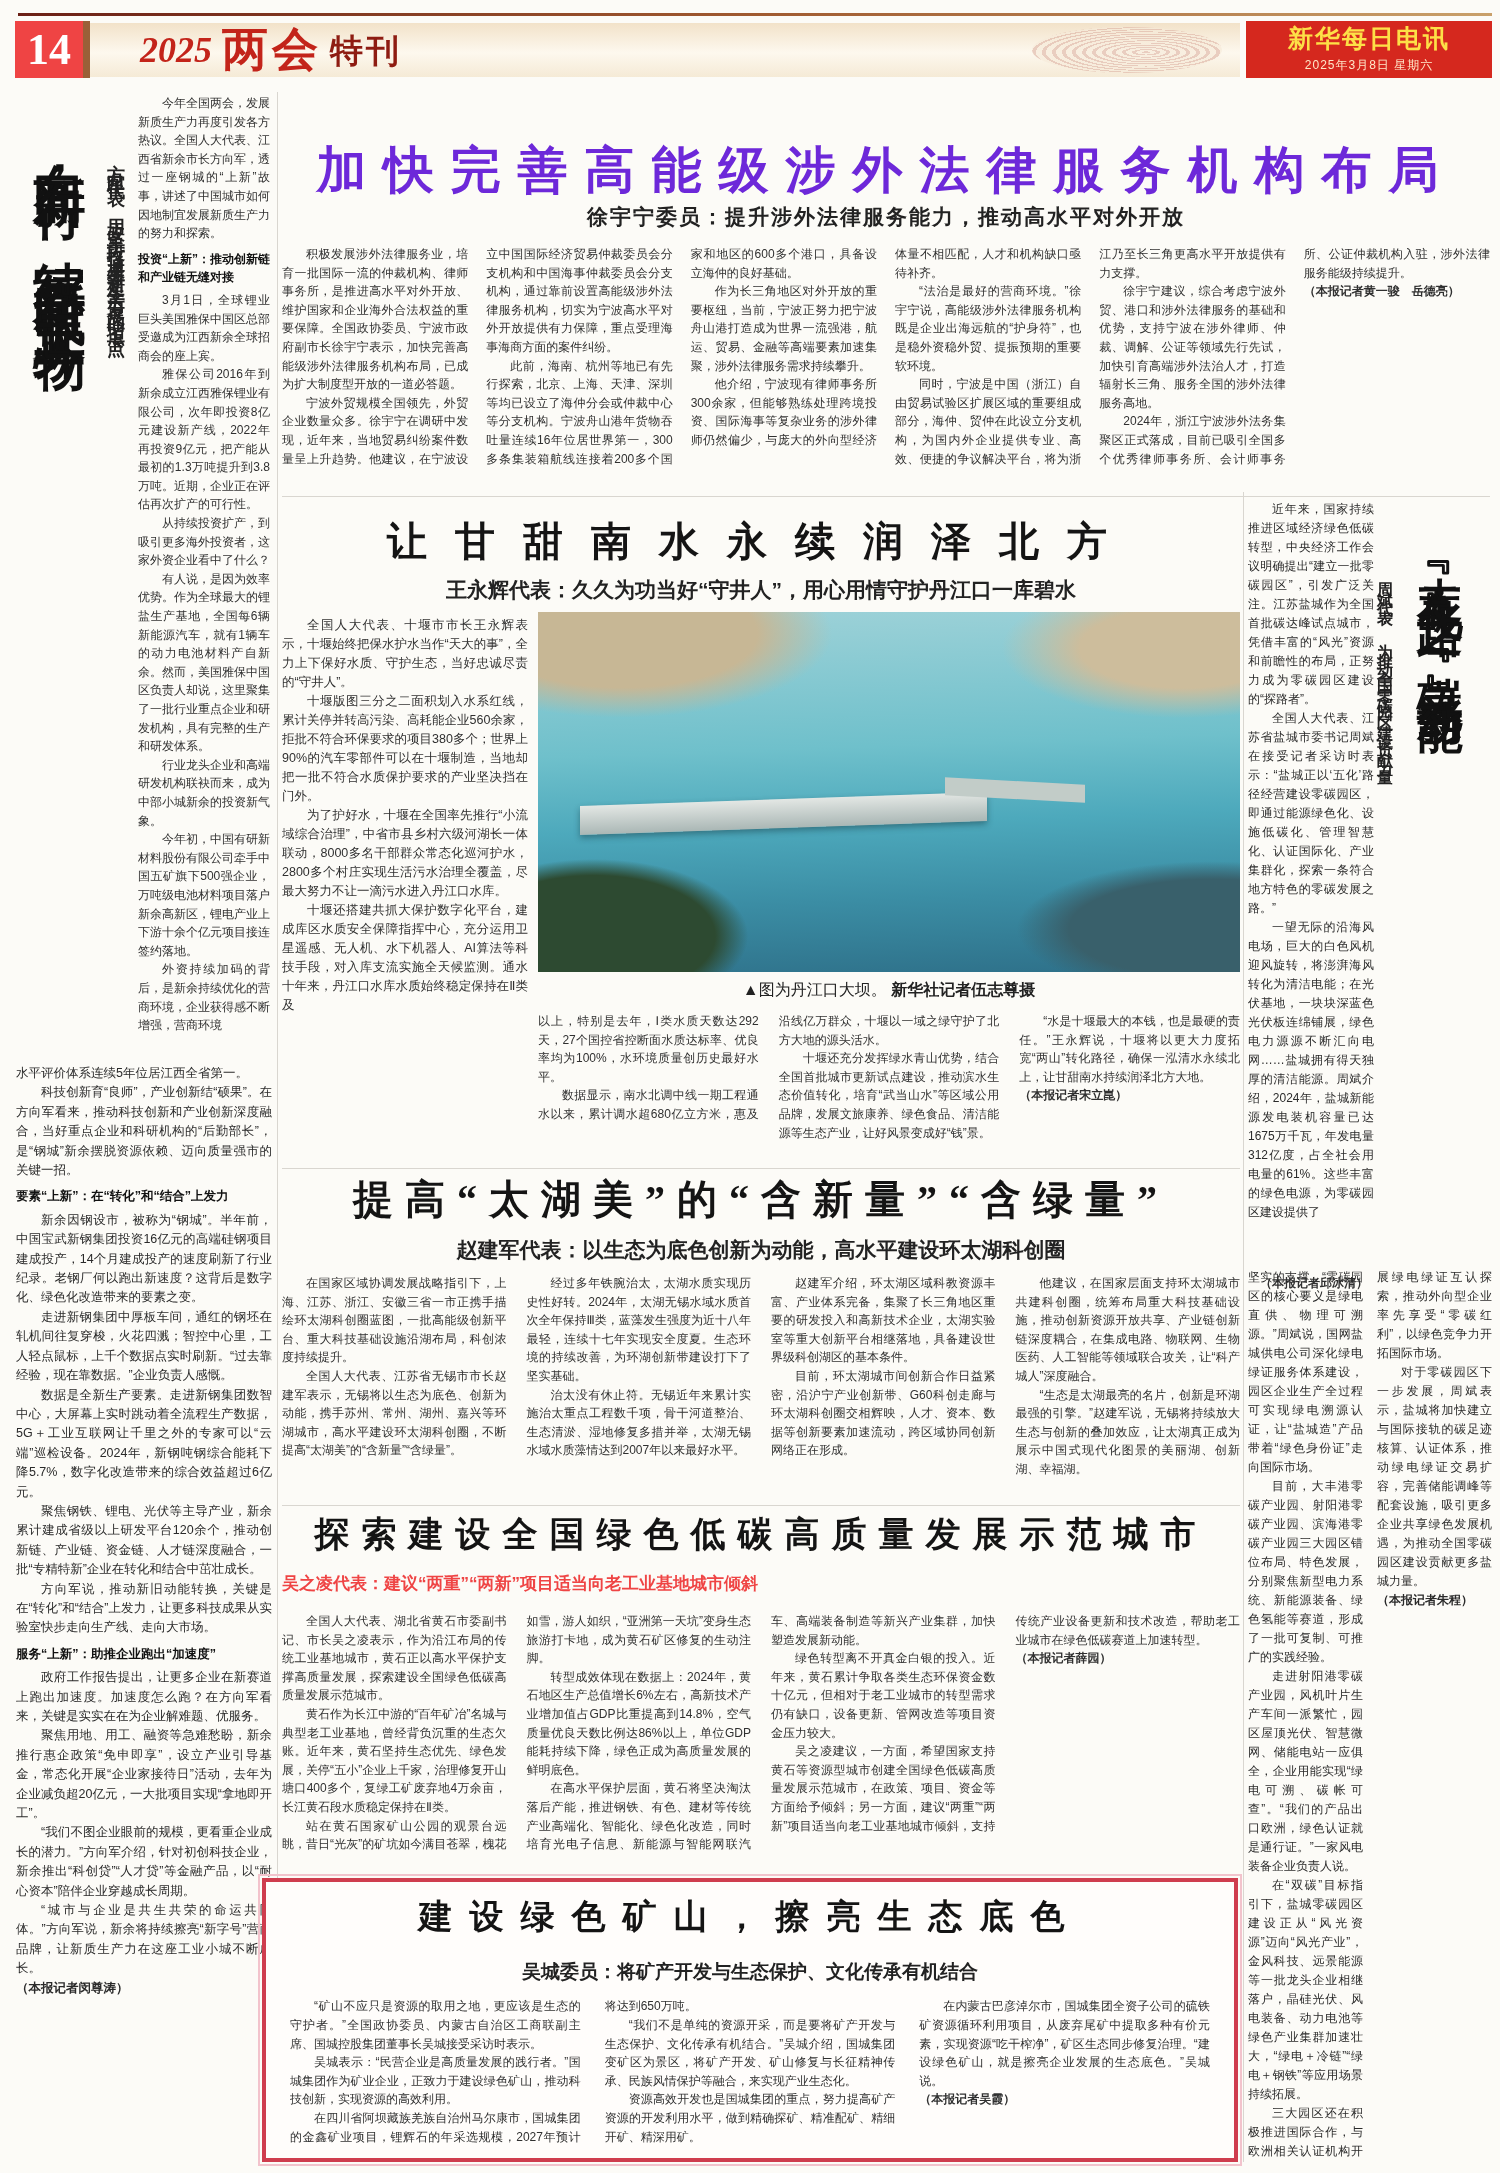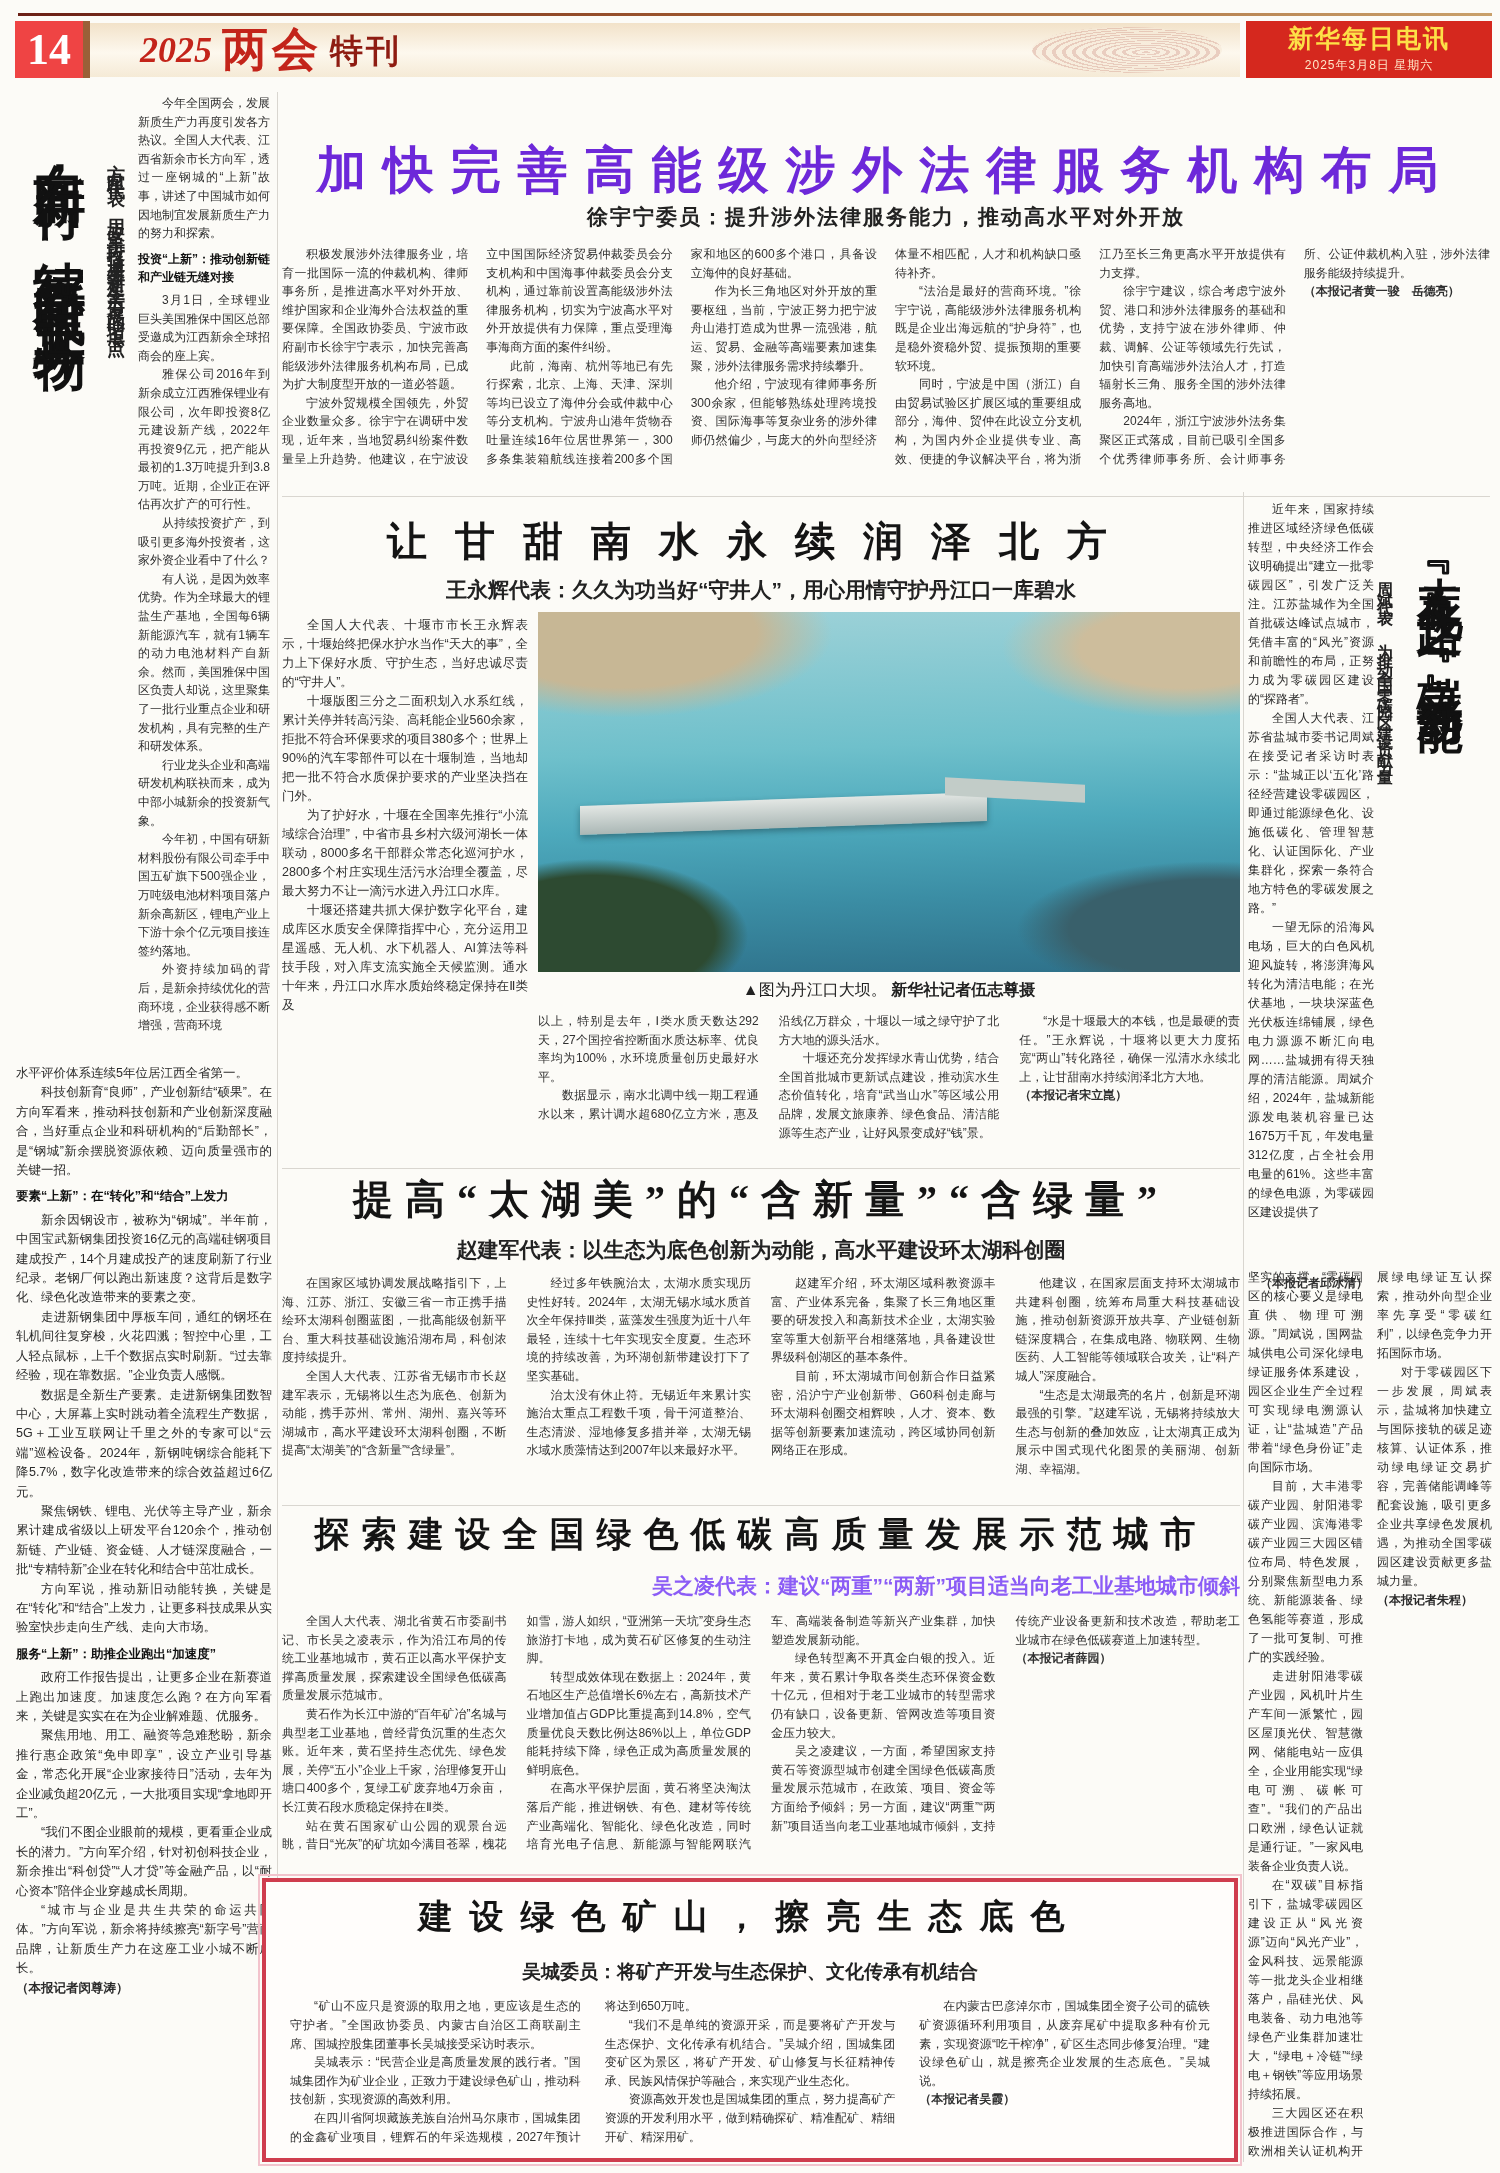--- a/index.html
+++ b/index.html
@@ -67,22 +67,22 @@
   
   .taihu-head{position:absolute;left:282px;top:1178px;width:958px;text-align:center;
               font:900 40px/1.1 "Liberation Serif",serif;color:#141414;letter-spacing:12px;}
   .taihu-sub{position:absolute;left:282px;top:1236px;width:958px;text-align:center;
              font-weight:bold;font-size:21px;color:#222;}
   .taihu-body{position:absolute;left:282px;top:1274px;width:958px;height:222px;
               column-count:4;column-gap:20px;column-fill:auto;}
   
   .city-head{position:absolute;left:282px;top:1516px;width:958px;text-align:center;
              font:900 35px/1.1 "Liberation Serif",serif;color:#141414;letter-spacing:12px;}
-  .city-sub{position:absolute;left:282px;top:1572px;width:958px;text-align:right;
-            font-weight:bold;font-size:21px;color:#8b5cf6;}
+  .city-sub{position:absolute;left:282px;top:1572px;width:958px;text-align:left;
+            font-weight:bold;font-size:17px;color:#ef4444;}
   .city-body{position:absolute;left:282px;top:1612px;width:958px;height:242px;
              column-count:4;column-gap:20px;column-fill:auto;}
   
   .redbox{position:absolute;left:262px;top:1878px;width:976px;height:284px;background:#fffdfb;
           border:4px solid #cf3d4e;outline:2px solid #f2c3cc;outline-offset:2px;box-sizing:border-box;}
   .mine-head{margin-top:16px;text-align:center;font:900 34px/1.1 "Liberation Serif",serif;
              color:#141414;letter-spacing:17px;}
   .mine-sub{margin-top:24px;text-align:center;font-weight:bold;font-size:19px;color:#222;}
   .mine-body{margin:12px 24px 0 24px;height:166px;column-count:3;column-gap:24px;column-fill:auto;}
   

